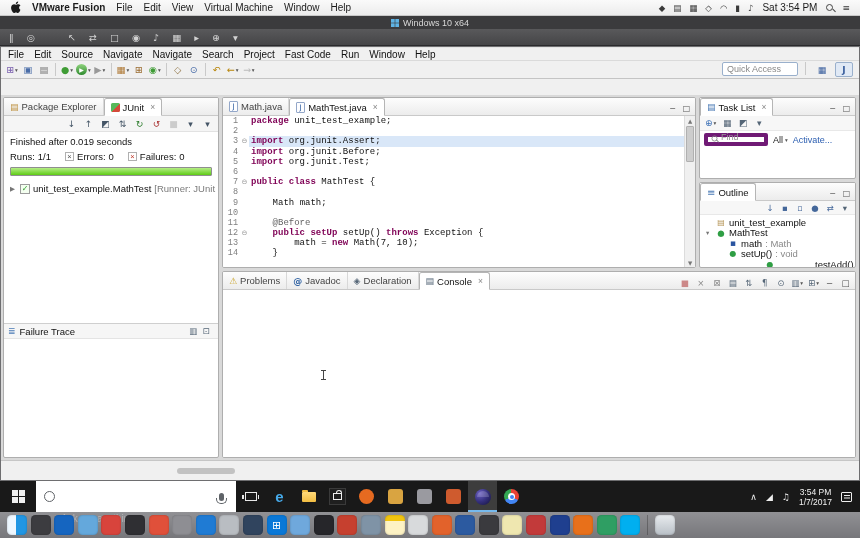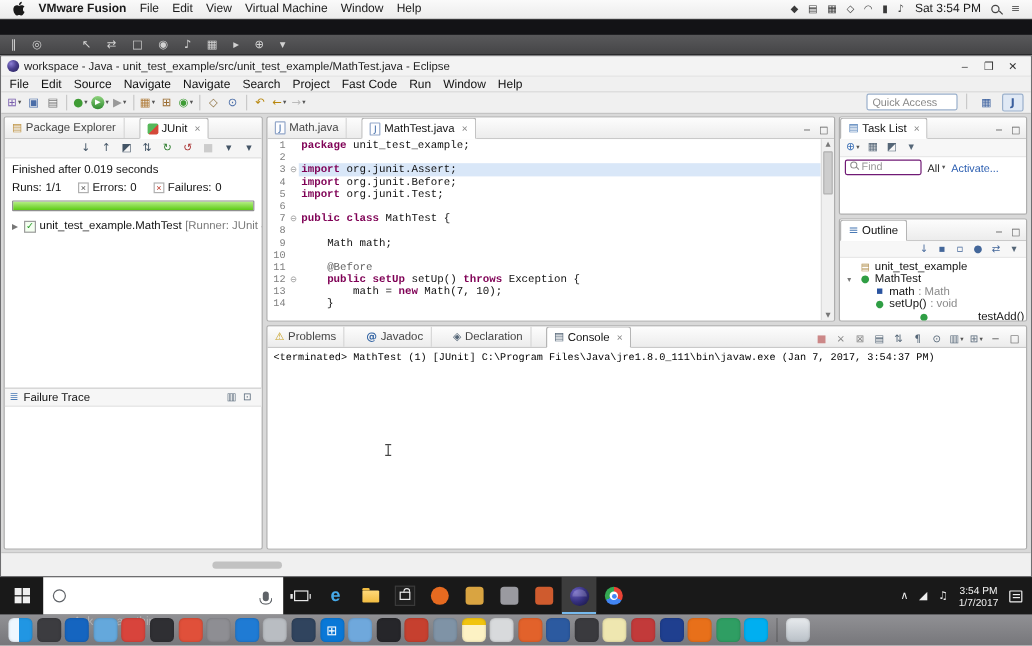--- a/index.html
+++ b/index.html
@@ -43,21 +43,21 @@
 .persp-btn{width:18px;height:15px;display:inline-flex;align-items:center;justify-content:center;font-size:9px;color:#3a5f9e;border:1px solid transparent;border-radius:2px;font-family:"DejaVu Sans",sans-serif;}
 .persp-btn.active{background:#e0e9f5;border-color:#9ab0cc;font-weight:bold;}
 .ew-main{position:absolute;top:48px;left:0;right:0;bottom:20px;background:#d9d9d9;}
 .view{position:absolute;background:#fff;border:1px solid #aeaeae;border-radius:2px;overflow:hidden;}
 .left-view{left:2px;top:2px;width:216px;bottom:2px;}
 .editor-view{left:221px;top:2px;width:474px;height:171px;}
 .tasklist-view{left:698px;top:2px;right:3px;height:82px;}
 .outline-view{left:698px;top:87px;right:3px;height:86px;}
 .console-view{left:221px;top:176px;right:3px;bottom:2px;}
 .view-tabs{height:18px;background:linear-gradient(#fdfdfd,#ececec);border-bottom:1px solid #c9c9c9;display:flex;align-items:flex-end;}
-.tabs-c{display:flex;height:18px;align-items:flex-end;gap:12px;}
+.tabs-c{display:flex;height:18px;align-items:flex-end;}
 .tab{height:17px;padding:0 6px;display:flex;align-items:center;gap:3px;font-size:9.5px;color:#444;border-right:1px solid #d8d8d8;white-space:nowrap;}
 .tab.active{background:#fff;border:1px solid #b5b5b5;border-bottom:1px solid #fff;border-radius:2.5px 2.5px 0 0;color:#111;height:18px;margin-bottom:-1px;}
 .tab-close{font-size:8.5px;color:#888;margin-left:3px;}
 .view-right-icons{margin-left:auto;display:flex;align-items:center;gap:1px;padding:0 2px;}
 .mini-btn{width:13px;height:13px;display:inline-flex;align-items:center;justify-content:center;font-size:8px;color:#555;}
 .tab-icon{display:inline-flex;align-items:center;justify-content:center;font-family:"DejaVu Sans",sans-serif;}
 .ic-pkg::before{content:"▤";color:#c09545;font-size:9px;}
 .ic-junit{width:9px;height:9px;border-radius:1.5px;background:linear-gradient(135deg,#57b85a 0 52%,#d44a3a 52% 100%);}
 .ic-jfile{width:9px;height:11px;background:#fdfdff;border:1px solid #93a7c9;font-size:7.5px;color:#2f5fa0;border-radius:1px;}
 .ic-jfile::before{content:"J";}
@@ -99,21 +99,21 @@
 .ann{color:var(--ann,#646464);}
 .editor-scroll{width:11px;flex:0 0 11px;background:#f0f0f0;border-left:1px solid #dcdcdc;position:relative;font-family:"DejaVu Sans",sans-serif;}
 .sb-arrow{position:absolute;left:0;right:0;height:9px;font-size:5.5px;color:#777;display:flex;align-items:center;justify-content:center;}
 .sb-arrow.up{top:0;}
 .sb-arrow.down{bottom:0;}
 .sb-thumb{position:absolute;left:1px;right:1px;top:10px;height:36px;background:#cdcdcd;border:1px solid #b0b0b0;border-radius:1px;}
 
 .tl-toolbar{height:15px;display:flex;align-items:center;gap:4px;padding:0 4px;background:#f7f7f7;border-bottom:1px solid #e8e8e8;}
 .tl-toolbar .tb-btn{height:12px;min-width:12px;font-size:9px;}
 .find-row{display:flex;align-items:center;gap:5px;padding:2px 4px;}
-.find-box{width:64px;height:13px;border:1px solid #701a75;border-radius:2px;background:#fff;display:flex;align-items:flex-start;gap:3px;padding:0 3px;font-size:9px;color:#999;}
+.find-box{width:64px;height:13px;border:4px solid #701a75;border-radius:2px;background:#fff;display:flex;align-items:flex-end;gap:3px;padding:0 3px;font-size:9px;color:#999;}
 .find-box .mag{transform:scale(.85);border-color:#888;}
 .find-box .mag::after{background:#888;}
 .scope-all{font-size:9px;color:#222;display:flex;align-items:center;gap:1px;}
 .activate-link{font-size:9px;color:#2a5db0;}
 
 .ol-toolbar{height:14px;display:flex;align-items:center;justify-content:flex-end;gap:3px;padding:0 4px;background:#f7f7f7;border-bottom:1px solid #e8e8e8;}
 .ol-toolbar .tb-btn{height:12px;min-width:12px;font-size:8.5px;}
 .outline-tree{padding:2px 2px;}
 .ol-row{display:flex;align-items:center;gap:3px;font-size:9.5px;height:10.5px;}
 .oc{width:10px;display:inline-flex;align-items:center;justify-content:center;font-family:"DejaVu Sans",sans-serif;font-size:8px;flex:0 0 10px;}
@@ -204,20 +204,31 @@
           <span class="status-glyph">◠</span>
           <span class="status-glyph">▮</span>
           <span class="status-glyph">♪</span>
         </span>
       <span class="mac-clock">Sat 3:54 PM</span>
       <span class="mag"></span>
       <span class="nc-glyph">≡</span>
     </div>
   </div>
 
+  <div class="vm-titlebar">
+    <svg width="8" height="8" viewBox="0 0 13 13">
+        <g fill="#5fb3e4">
+          <rect width="6" height="6"></rect>
+          <rect x="7" width="6" height="6"></rect>
+          <rect y="7" width="6" height="6"></rect>
+          <rect x="7" y="7" width="6" height="6"></rect>
+        </g>
+      </svg>
+    <span>Windows 10 x64</span>
+  </div>
   <div class="vm-toolbar" id="vm-tools">
       <span class="vm-tool icon-btn">
         <span>‖</span>
       </span>
       <span class="vm-tool icon-btn">
         <span>◎</span>
       </span>
       <span class="vm-tool icon-btn gap">
         <span>↖</span>
       </span>
@@ -241,29 +252,20 @@
       </span>
       <span class="vm-tool icon-btn">
         <span>⊕</span>
       </span>
       <span class="vm-tool icon-btn">
         <span>▾</span>
       </span>
     </div>
 
   <div class="eclipse">
-    <div class="ew-titlebar">
-      <span class="eclipse-logo"></span>
-      <span class="ew-title">workspace - Java - unit_test_example/src/unit_test_example/MathTest.java - Eclipse</span>
-      <span class="win-controls">
-        <span class="win-btn">–</span>
-        <span class="win-btn">❒</span>
-        <span class="win-btn">✕</span>
-      </span>
-    </div>
     <nav class="ew-menubar" id="ew-menus">
         <span class="menu-item">File</span>
         <span class="menu-item">Edit</span>
         <span class="menu-item">Source</span>
         <span class="menu-item">Navigate</span>
         <span class="menu-item">Navigate</span>
         <span class="menu-item">Search</span>
         <span class="menu-item">Project</span>
         <span class="menu-item">Fast Code</span>
         <span class="menu-item">Run</span>
@@ -617,21 +619,20 @@
               </span>
               <span class="tb-btn icon-btn">
                 <span style="color: rgb(85, 85, 85);">−</span>
               </span>
               <span class="tb-btn icon-btn">
                 <span style="color: rgb(85, 85, 85);">□</span>
               </span>
             </div>
         </div>
         <div class="console-body">
-          <div class="console-header">&lt;terminated&gt; MathTest (1) [JUnit] C:\Program Files\Java\jre1.8.0_111\bin\javaw.exe (Jan 7, 2017, 3:54:37 PM)</div>
           <span class="ibeam"></span>
         </div>
       </section>
 
     </div>
 
     <div class="ew-status">
       <span class="status-thumb"></span>
     </div>
   </div>

